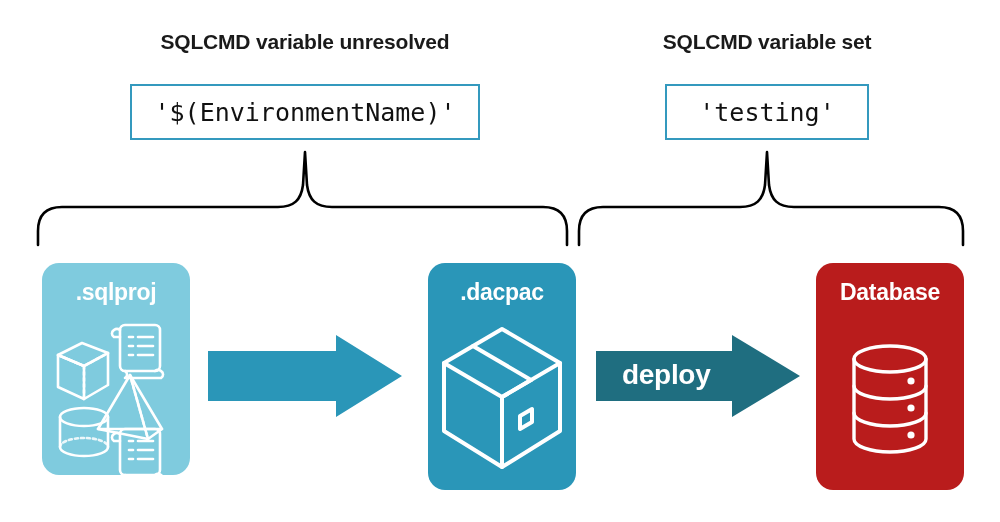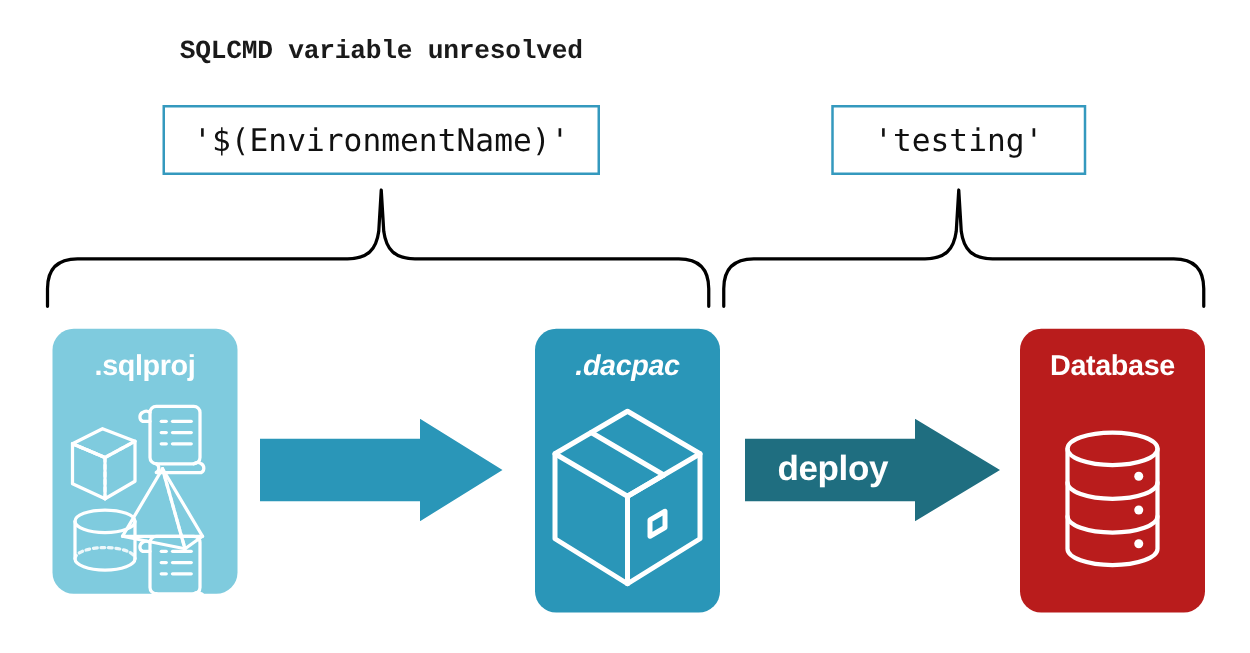--- a/index.html
+++ b/index.html
@@ -17,21 +17,21 @@
   #stage {
     position: absolute;
     left: 0; top: 0;
     width: 1000px;
     height: 522px;
   }
   .abs { position: absolute; }
 
   
   .heading {
-    font-family: Liberation Mono, monospace;
+    font-family: Liberation Sans, sans-serif;
     font-weight: bold;
     font-size: 21px;
     color: #1a1a1a;
     text-align: center;
     letter-spacing: -0.2px;
     white-space: nowrap;
   }
 
   
   .codebox {
@@ -89,20 +89,21 @@
   }
   svg { display: block; }
 </style>
 </head>
 <body>
 
 <div id="stage">
 
   <div class="heading abs" style="left:105px; top:30px; width:400px;">SQLCMD variable unresolved</div>
 
+  <div class="heading abs" style="left:617px; top:30px; width:300px;">SQLCMD variable set</div>
 
   <div class="codebox abs" style="left:665px; top:84px; width:204px; height:56px;">
     <span>'testing'</span>
   </div>
 
   <div class="codebox abs" style="left:130px; top:84px; width:350px; height:56px;">
     <span>'$(EnvironmentName)'</span>
   </div>
 
   <div class="abs" style="left:0px; top:145px; width:1000px; height:105px;">
@@ -188,21 +189,21 @@
       </svg>
     </div>
   </div>
 
   <div class="abs" style="left:208px; top:335px; width:196px; height:82px;">
     <svg width="196" height="82" viewBox="0 0 196 82">
       <path d="M0,16 L128,16 L128,0 L194,41 L128,82 L128,66 L0,66 Z" fill="#2A96B8"></path>
     </svg>
   </div>
 
-  <div class="stagebox" style="left:428px; top:263px; width:148px; height:227px; background:#2A96B8;font-style:italic;">
+  <div class="stagebox" style="left:428px; top:263px; width:148px; height:227px; background:#2A96B8;">
     <div class="boxlabel">.dacpac</div>
     <div class="boxicon" style="top:52px; height:166px;">
       <svg width="132" height="150" viewBox="0 0 132 150">
         <g fill="none" stroke="#ffffff" stroke-width="4" stroke-linecap="round" stroke-linejoin="round">
 
           <path d="M66,6 L124,40 L124,108 L66,144 L8,108 L8,40 Z"></path>
 
           <path d="M8,40 L66,74 L124,40"></path>
           <path d="M66,74 L66,144"></path>
           <path d="M37,23 L95,57"></path>

